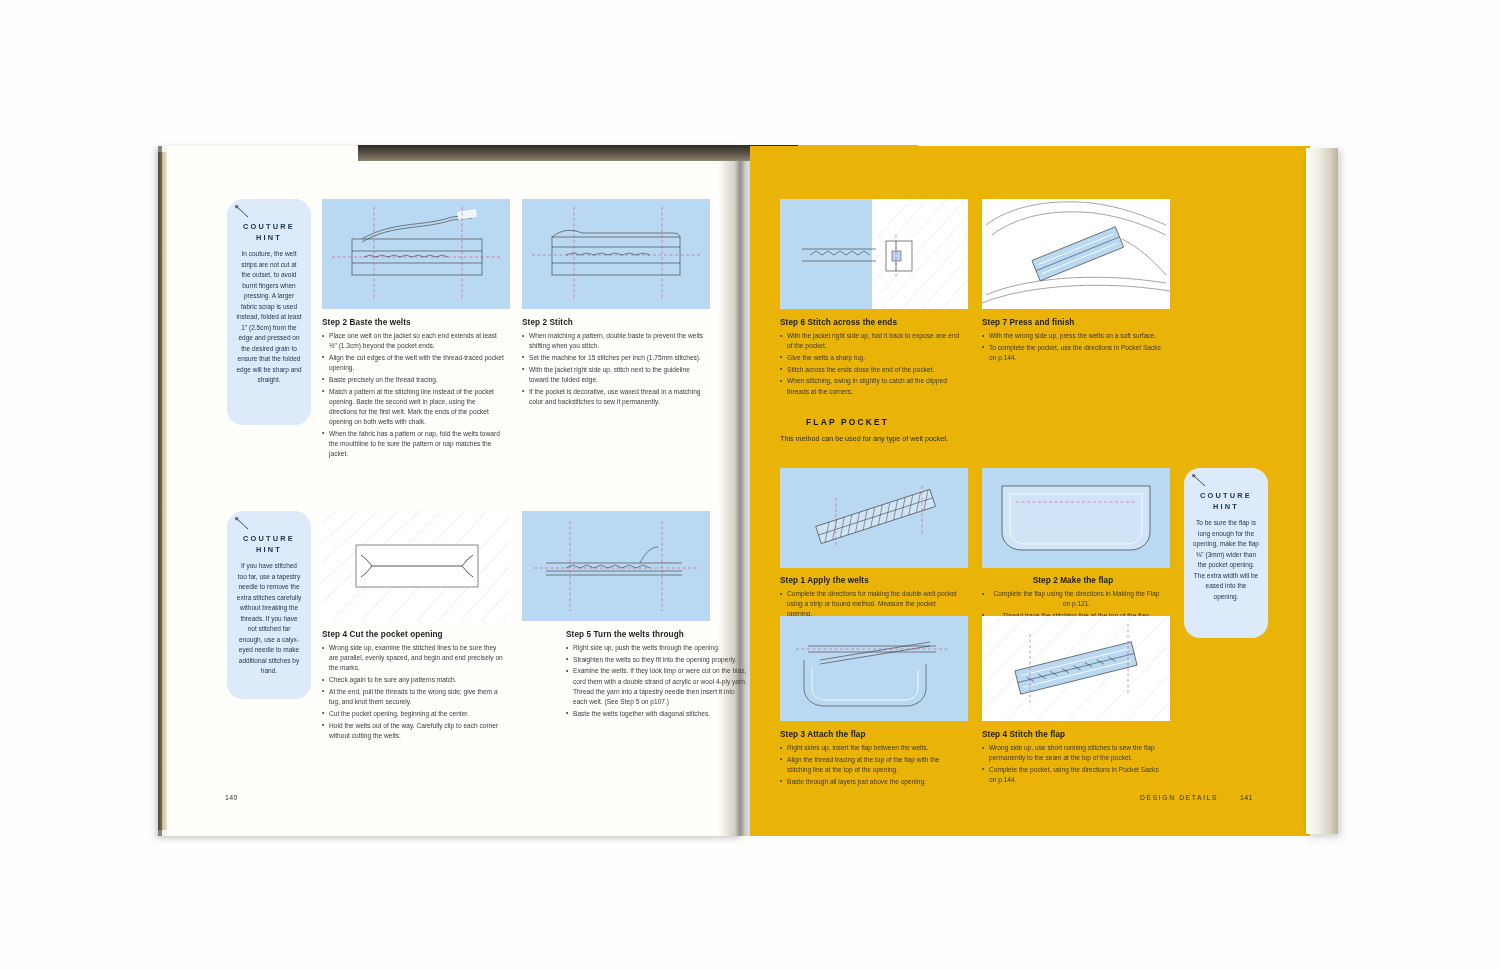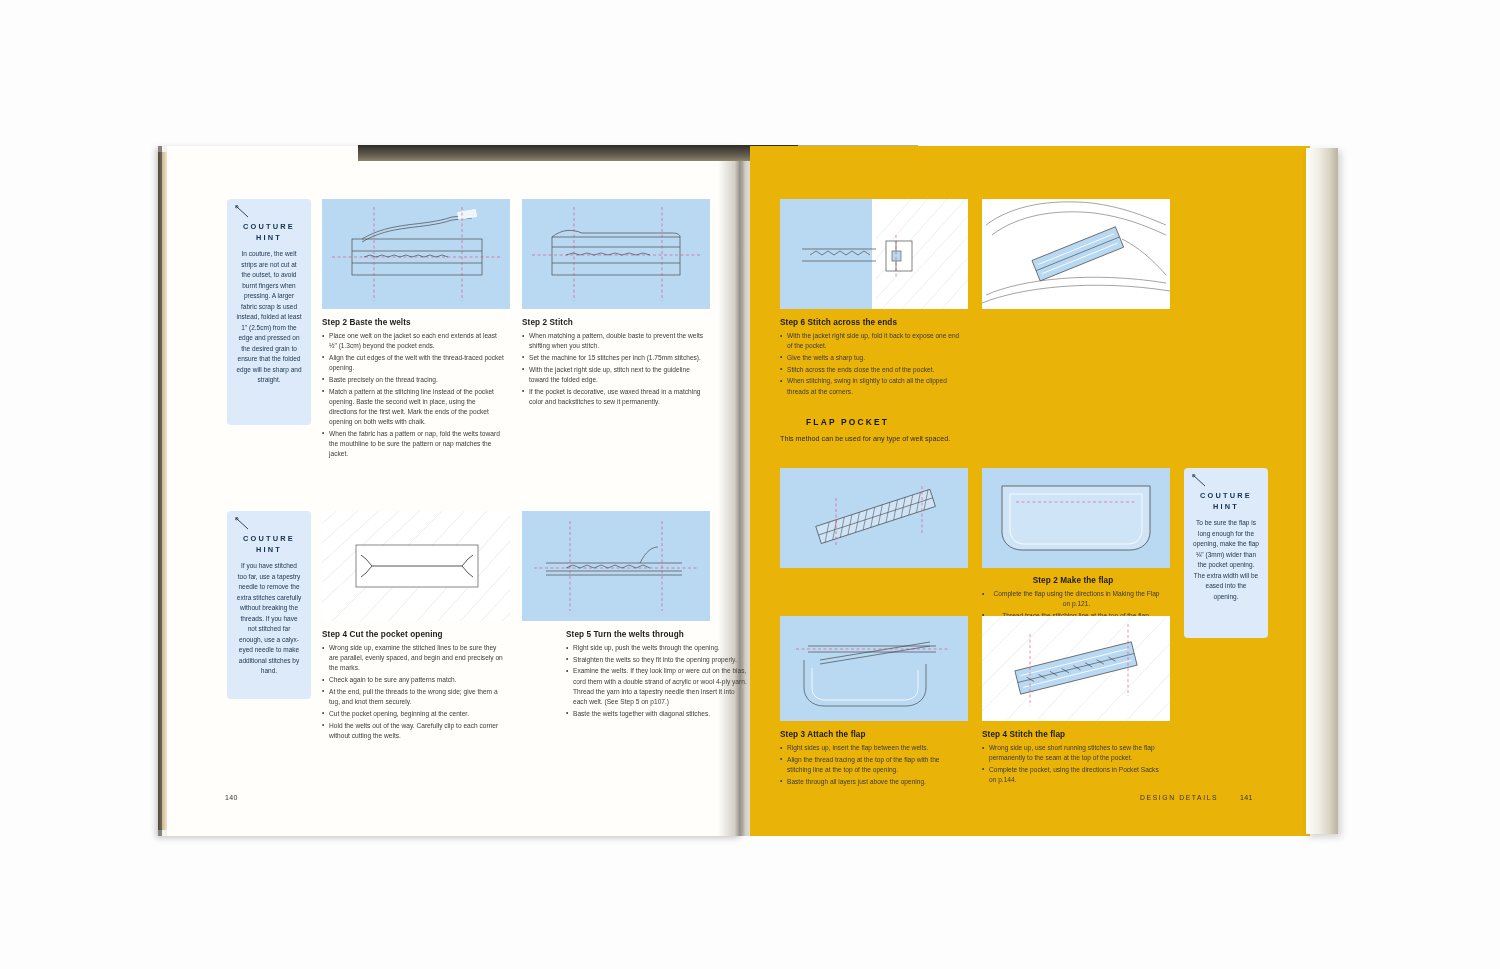--- a/index.html
+++ b/index.html
@@ -108,21 +108,21 @@
     position: absolute;
     left: 0;
     top: -0.5px;
     font-size: 6.6px;
     color: #3b3b3b;
   }
   
   .hint {
     position: absolute;
     background: #dceafa;
-    border-radius: 4px;
+    border-radius: 16px;
     padding: 8px 9px 16px 9px;
     box-sizing: border-box;
   }
   .hint .pin {
     position: absolute;
     left: 8px;
     top: 6px;
     width: 16px; height: 14px;
   }
   .hint h4 {
@@ -404,23 +404,30 @@
             <path d="M140 40 C156 48 170 60 184 76"></path>
           </g>
           <g transform="rotate(-22 96 58)">
             <rect x="52" y="44" width="90" height="22" fill="#b9d9f2" stroke="#4b4b4b" stroke-width="0.7"></rect>
             <path d="M52 55 L142 55" stroke="#4b4b4b" stroke-width="0.6"></path>
             <path d="M56 50 L138 50" stroke="#ffffff" stroke-width="0.8"></path>
             <path d="M56 60 L138 60" stroke="#ffffff" stroke-width="0.8"></path>
           </g>
         </svg>
       </div>
+      <div class="caption" style="left:232px; top:172px; width:182px;">
+        <div class="col-title">Step 7 Press and finish</div>
+        <ul class="bul">
+          <li>With the wrong side up, press the welts on a soft surface.</li>
+          <li>To complete the pocket, use the directions in Pocket Sacks on p.144.</li>
+        </ul>
+      </div>
 
       <div class="sec-head" style="left:30px; top:271px;">FLAP POCKET</div>
-      <div class="sec-sub" style="left:30px; top:287px;">This method can be used for any type of welt spaced.</div>
+      <div class="sec-sub" style="left:30px; top:287px;">This method can be used for any type of welt pocket.</div>
 
       <div class="fig" style="left:30px; top:322px; width:188px; height:100px;">
         <svg class="fig-inner" viewBox="0 0 188 100">
           <g transform="rotate(-18 94 50)">
             <rect x="36" y="40" width="120" height="18" fill="#cfe5f7" stroke="#4b4b4b" stroke-width="0.7"></rect>
             <path d="M36 49 L156 49" stroke="#4b4b4b" stroke-width="0.6"></path>
             <g stroke="#4b4b4b" stroke-width="0.5">
               <line x1="40" y1="58" x2="50" y2="40"></line>
                 <line x1="48" y1="58" x2="58" y2="40"></line>
               <line x1="56" y1="58" x2="66" y2="40"></line>
@@ -436,20 +443,26 @@
               <line x1="136" y1="58" x2="146" y2="40"></line>
                 <line x1="144" y1="58" x2="154" y2="40"></line>
             </g>
           </g>
           <g stroke="#e0437e" stroke-width="0.6" stroke-dasharray="3 2.5" fill="none">
             <line x1="56" y1="30" x2="56" y2="78"></line>
             <line x1="142" y1="18" x2="142" y2="66"></line>
           </g>
         </svg>
       </div>
+      <div class="caption" style="left:30px; top:430px; width:182px;">
+        <div class="col-title">Step 1 Apply the welts</div>
+        <ul class="bul">
+          <li>Complete the directions for making the double-welt pocket using a strip or bound method. Measure the pocket opening.</li>
+        </ul>
+      </div>
 
       <div class="fig" style="left:232px; top:322px; width:188px; height:100px;">
         <svg class="fig-inner" viewBox="0 0 188 100">
           <path d="M20 18 L168 18 L168 64 C168 74 160 82 148 82 L40 82 C28 82 20 74 20 64 Z" fill="#cfe5f7" stroke="#4b4b4b" stroke-width="0.8"></path>
           <path d="M28 26 L160 26 L160 62 C160 70 154 76 146 76 L42 76 C34 76 28 70 28 62 Z" fill="none" stroke="#ffffff" stroke-width="0.8"></path>
           <g stroke="#e0437e" stroke-width="0.6" stroke-dasharray="3 2.5" fill="none">
             <line x1="34" y1="34" x2="154" y2="34"></line>
           </g>
         </svg>
       </div>

